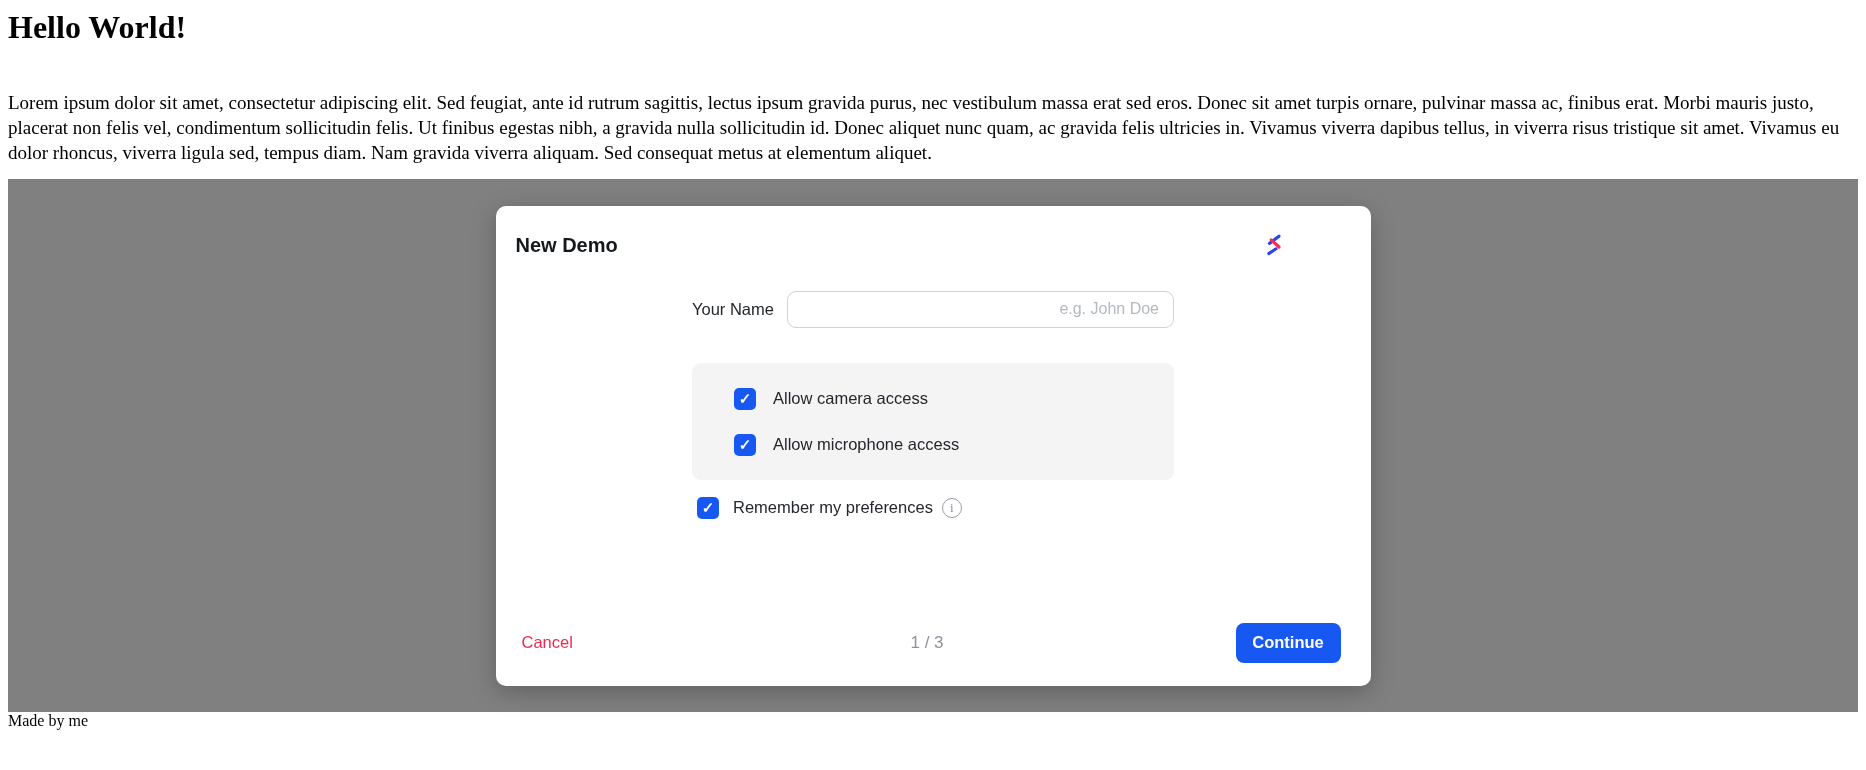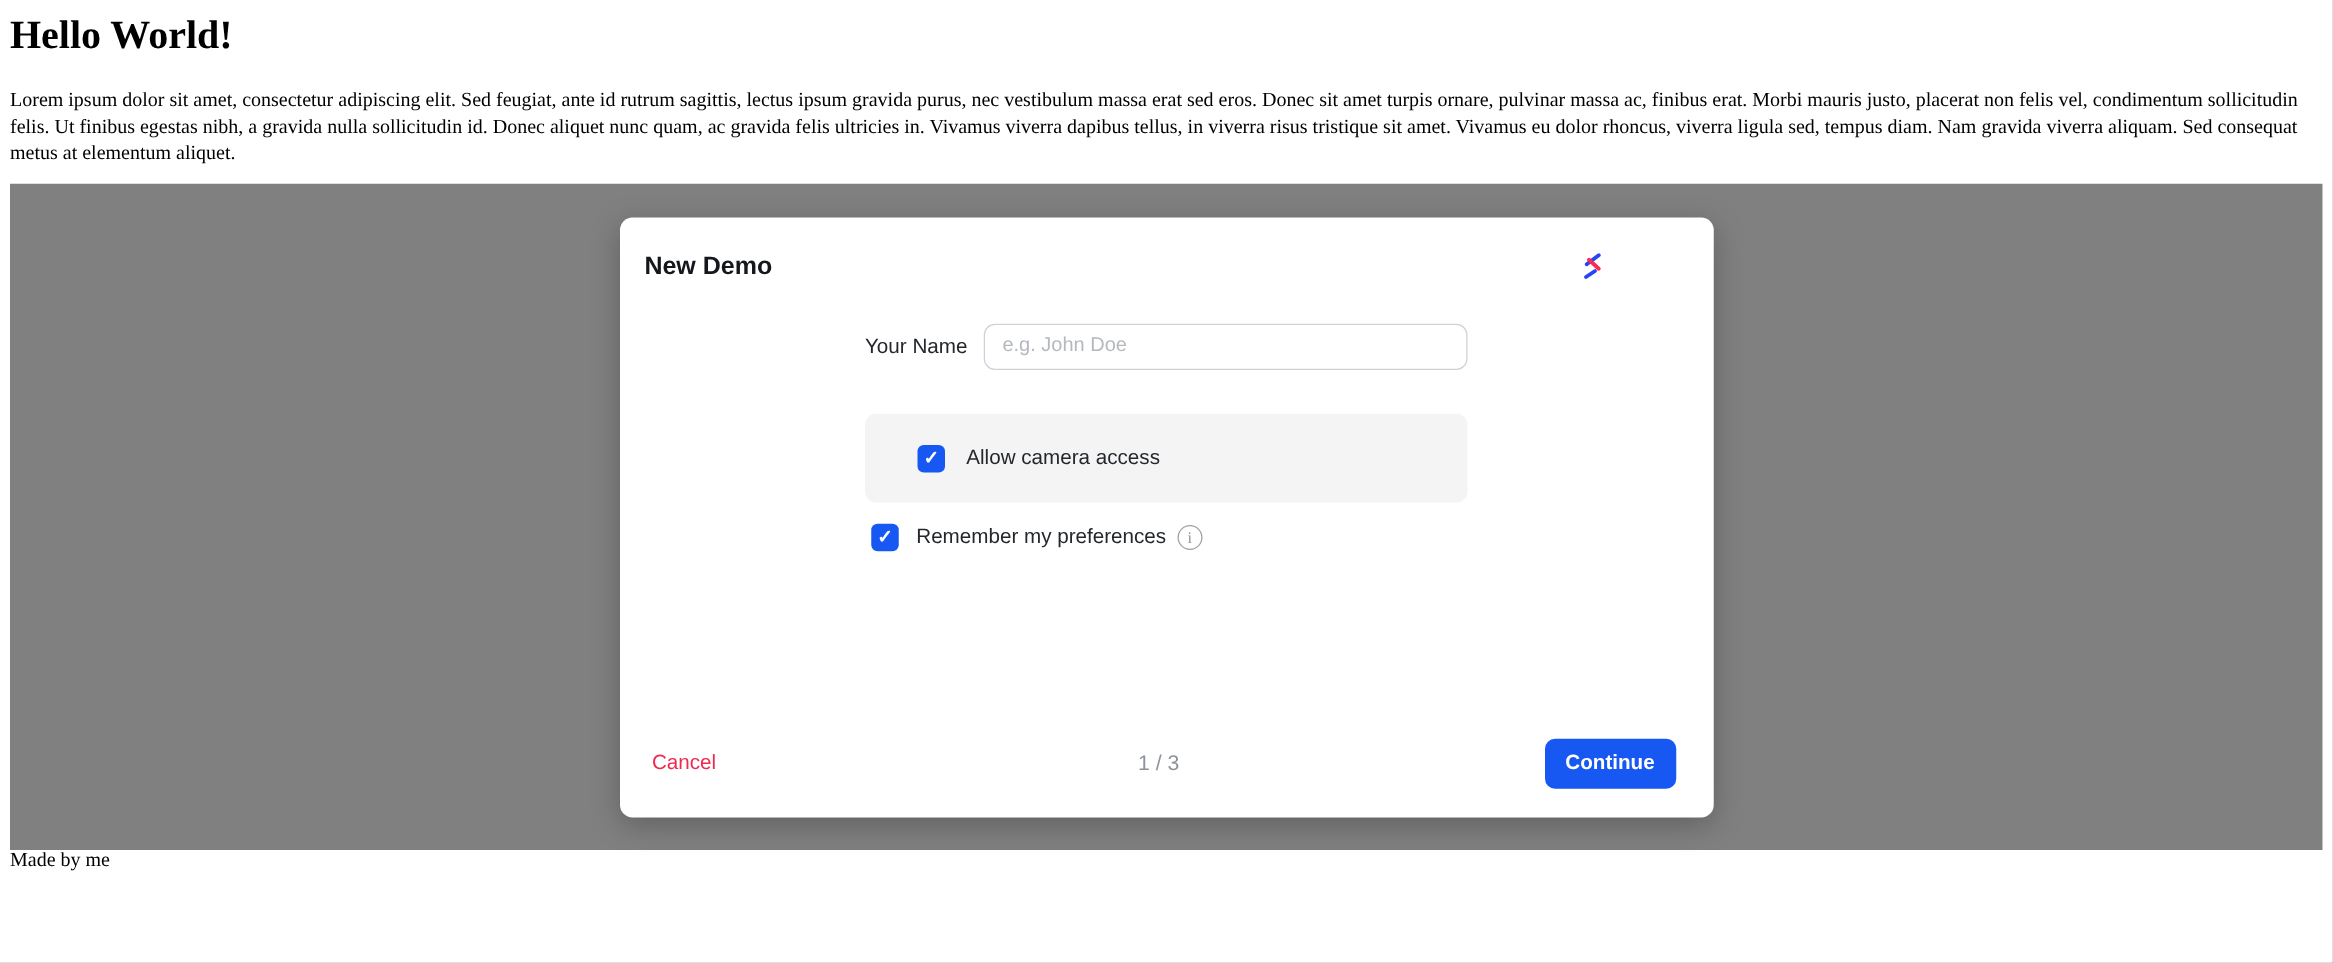--- a/index.html
+++ b/index.html
@@ -9,22 +9,22 @@
     font-family: "Liberation Serif", serif;
     color: #000;
     padding: 0 8px;
   }
   h1.page-heading {
     font-size: 32px; font-weight: 700;
     margin: 0; padding-top: 9px;
     font-family: "Liberation Serif", serif;
   }
   p.page-paragraph {
-    font-size: 16px; line-height: 1.32;
-    margin: 24px 0 14px 0;
+    font-size: 19px; line-height: 1.32;
+    margin: 44px 0 14px 0;
   }
   .overlay {
     background: #808080;
     height: 533px;
     display: flex; align-items: center; justify-content: center;
   }
   .modal {
     width: 875px; height: 480px;
     background: #ffffff;
     border-radius: 10px;
@@ -50,20 +50,21 @@
   .name-label {
     font-size: 16.5px; color: #24272c; margin-right: 13px; white-space: nowrap;
   }
   .name-input {
     width: 390px; height: 37px;
     border: 1px solid #cdd2d9; border-radius: 9px;
     font-size: 16px; color: #24272c;
     padding: 0 14px;
     font-family: "Liberation Sans", sans-serif;
     outline: none;
+    text-align: right;
   }
   .name-input::placeholder { color: #b4b9c0; }
   .panel {
     margin-top: 35px;
     background: #f4f4f5;
     border-radius: 9px;
     padding: 25px 22px 24px 22px;
   }
   .check-row { display: flex; align-items: center; padding-left: 20px; }
   .check-row + .check-row { margin-top: 24px; }
@@ -153,20 +154,24 @@
       <div class="name-row">
         <label class="name-label">Your Name</label>
         <input class="name-input" type="text" placeholder="e.g. John Doe" style="">
       </div>
 
       <div class="panel">
         <div class="check-row">
           <span class="checkbox"></span>
           <span class="check-label">Allow camera access</span>
         </div>
+        <div class="check-row">
+          <span class="checkbox"></span>
+          <span class="check-label">Allow microphone access</span>
+        </div>
       </div>
 
       <div class="remember-row">
         <span class="checkbox"></span>
         <span class="check-label">Remember my preferences</span>
         <span class="info-icon"></span>
       </div>
 
     </div>
 

